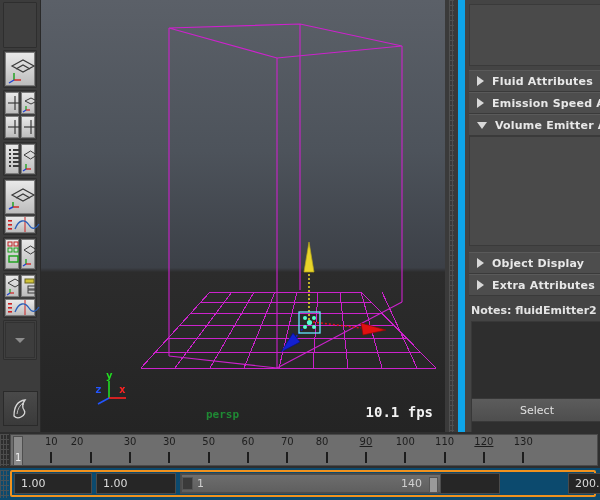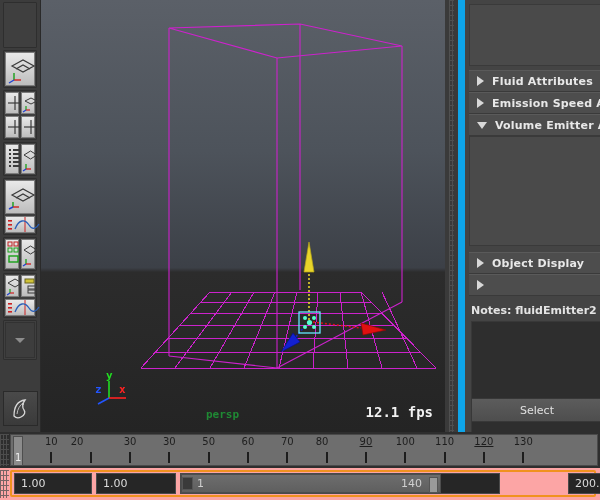--- a/index.html
+++ b/index.html
@@ -123,21 +123,21 @@
   .tk{position:absolute;bottom:2px;width:2px;height:11px;background:#1d1d1d;}
   .tkl{position:absolute;top:1px;color:#1d1d1d;font-size:10px;font-family:"DejaVu Sans","Liberation Sans",sans-serif;transform:translateX(-50%);}
   #curframe{
     position:absolute;left:2px;top:1px;width:10px;height:30px;
     background:#8c8c8c;border:1px solid #4e4e4e;box-sizing:border-box;
   }
   #curframe-lbl{position:absolute;left:4px;bottom:2px;color:#f0f0f0;font-size:10px;}
 
   
   #rangebar{
-    position:absolute;left:0;top:468px;width:600px;height:32px;background:#fca5a5;
+    position:absolute;left:0;top:468px;width:600px;height:32px;background:#0c4a6e;
   }
   #rg-grip{
     position:absolute;left:0;top:2px;width:9px;height:28px;
     background-image:linear-gradient(#555 1px,transparent 1px),linear-gradient(90deg,#555 1px,transparent 1px);
     background-size:3px 5px;opacity:.8;
   }
   #rg-outline{
     position:absolute;left:10px;top:2px;width:586px;height:27px;
     border:2px solid #f0921f;box-sizing:border-box;border-radius:2px;
   }
@@ -444,21 +444,21 @@
     <svg id="axis-gizmo" width="40" height="40" viewBox="0 0 40 40">
       <line x1="16" y1="30" x2="16" y2="13" stroke="#22dd22" stroke-width="1.6"></line>
       <line x1="16" y1="30" x2="33" y2="30" stroke="#ff2222" stroke-width="1.6"></line>
       <line x1="16" y1="30" x2="5" y2="36" stroke="#2255ff" stroke-width="1.6"></line>
       <text x="13" y="11" fill="#22dd22" font-size="11" font-weight="bold" font-family="DejaVu Sans Mono, monospace">y</text>
       <text x="26" y="25" fill="#ff2222" font-size="11" font-weight="bold" font-family="DejaVu Sans Mono, monospace">x</text>
       <text x="2" y="25" fill="#2255ff" font-size="11" font-weight="bold" font-family="DejaVu Sans Mono, monospace">z</text>
     </svg>
 
     <div class="vp-hud" id="cam-label">persp</div>
-    <div class="vp-hud" id="fps-label">12.1 fps</div>
+    <div class="vp-hud" id="fps-label">10.1 fps</div>
   </div>
 
   <div id="grip">
     <div class="dots"></div>
   </div>
 
   <div id="attr">
     <div class="attr-inner">
 
       <div class="attr-box" style="margin-top:4px;height:62px;padding-top:12px;box-sizing:border-box;">
@@ -488,20 +488,21 @@
         <div class="attr-row dim">Section Radius</div>
       </div>
 
       <div class="frame-hdr" style="margin-top:6px;">
         <span class="tri closed"></span>
         <span>Object Display</span>
       </div>
 
       <div class="frame-hdr">
         <span class="tri closed"></span>
+        <span>Extra Attributes</span>
       </div>
 
       <div class="notes-lbl">
         <span>Notes:</span>
         <span>fluidEmitter2</span>
       </div>
       <div class="notes-area"></div>
     </div>
 
     <div class="sel-btn">Select</div>

